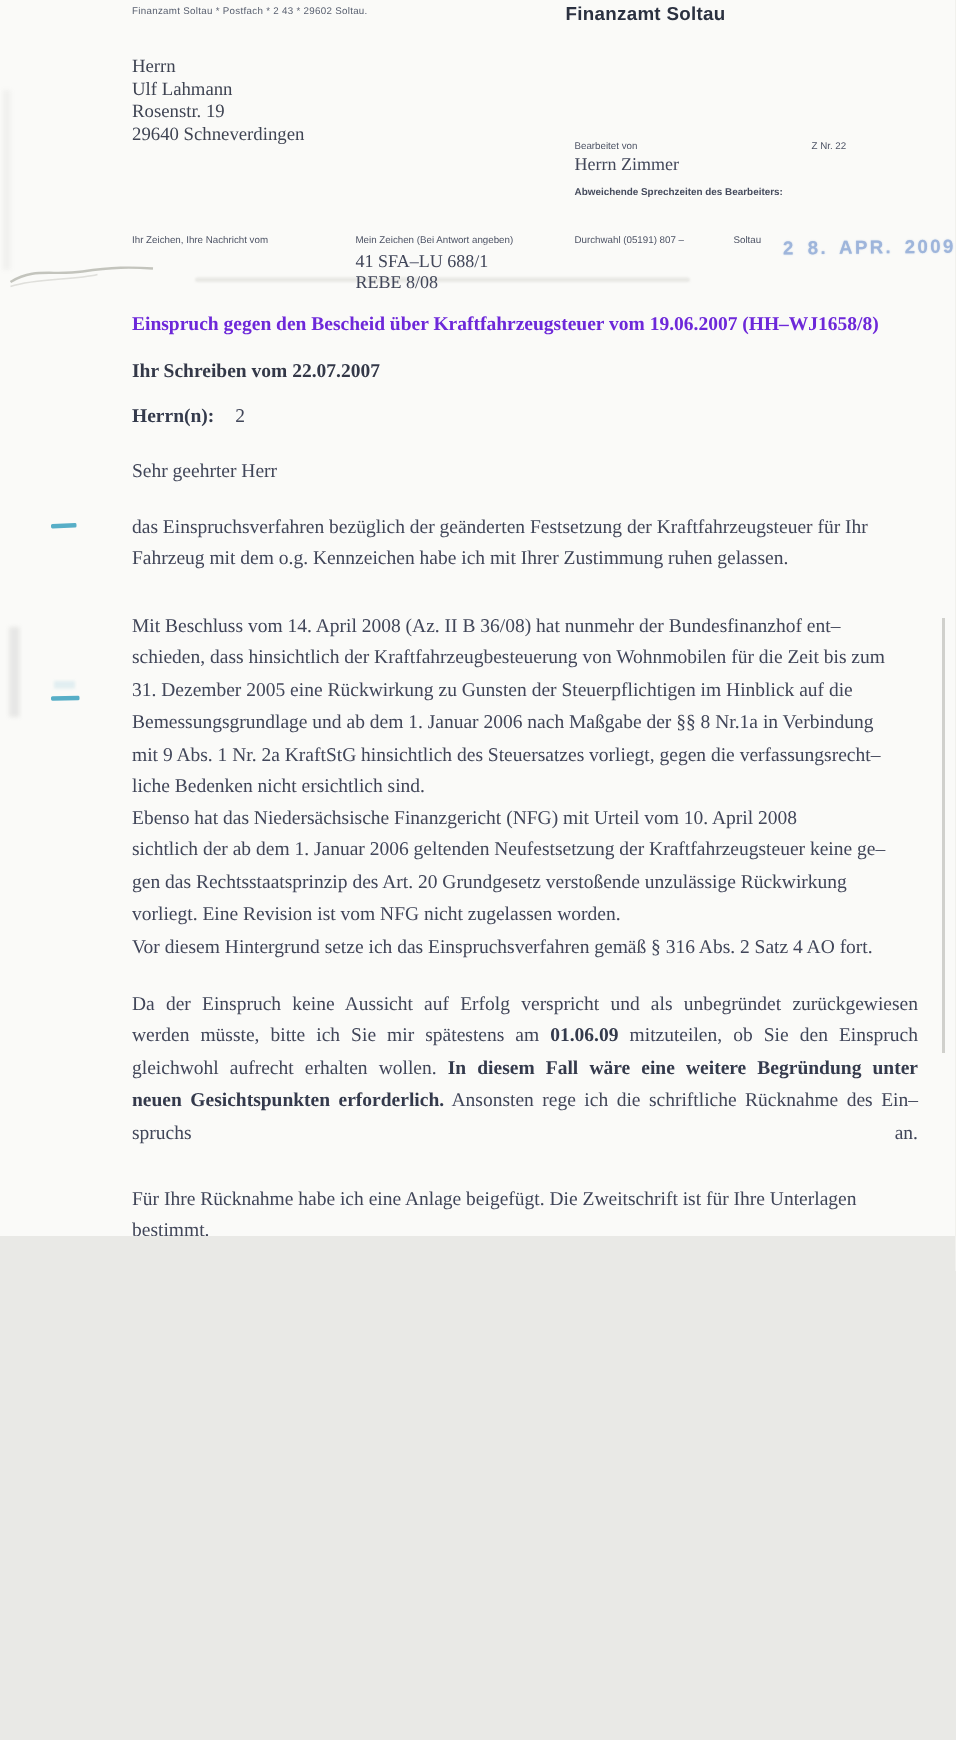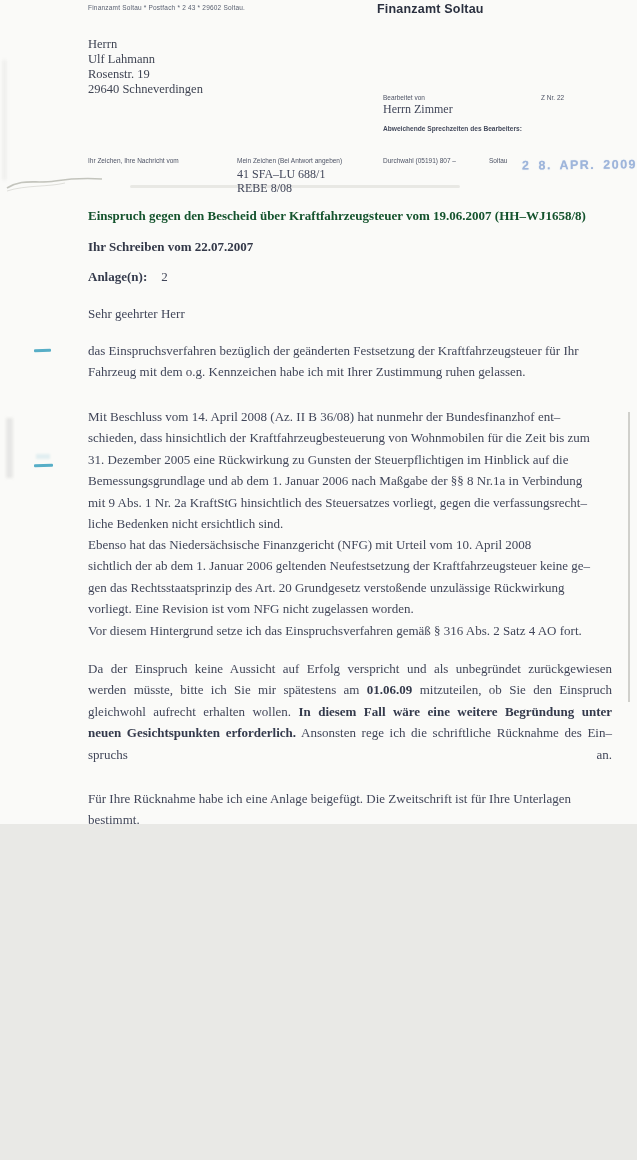--- a/index.html
+++ b/index.html
@@ -22,21 +22,21 @@
   .ref-my{top:157px;left:237px;}
   .ref-dial{top:157px;left:383px;}
   .ref-place{top:157px;left:489px;}
   .myref1{top:167px;left:237px;font-size:12px;}
   .myref2{top:181px;left:237px;font-size:12px;}
   .stamp{top:158px;left:522px;font-size:12.5px;font-weight:bold;color:#8ea9d6;opacity:.85;
          letter-spacing:1.5px;word-spacing:3px;transform:rotate(-.6deg);
          text-shadow:0 0 1px rgba(142,169,214,.7);}
 
   
-  .subj1{top:208px;left:88px;font-size:13px;font-weight:bold;color:#14532d;white-space:nowrap;}
+  .subj1{top:208px;left:88px;font-size:13px;font-weight:bold;color:#6d28d9;white-space:nowrap;}
   .subj2{top:239px;left:88px;font-size:13px;font-weight:bold;color:#333848;}
   .anlage{top:269px;left:88px;font-size:13px;}
   .anlage .gap{display:inline-block;width:14px;}
   .salutation{top:306px;left:88px;font-size:13px;}
   .para{position:absolute;left:88px;width:524px;font-size:13px;line-height:21.4px;}
   .para .bline{height:21.4px;white-space:nowrap;}
   .para.justify .bline{white-space:normal;text-align:justify;text-align-last:justify;}
   .closing{top:898px;left:88px;font-size:13px;}
   .sig{top:924px;left:76px;}
   .sig-name{top:980px;left:90px;font-size:12.5px;}
@@ -94,21 +94,21 @@
   <div class="abs sans lbl ref-my">Mein Zeichen (Bei Antwort angeben)</div>
   <div class="abs sans lbl ref-dial">Durchwahl (05191) 807 –</div>
   <div class="abs sans lbl ref-place">Soltau</div>
   <div class="abs myref1">41 SFA–LU 688/1</div>
   <div class="abs myref2">REBE   8/08</div>
   <div class="abs sans stamp">2 8. APR. 2009</div>
 
   <div class="abs subj1">Einspruch gegen den Bescheid über Kraftfahrzeugsteuer vom 19.06.2007 (HH–WJ1658/8)</div>
   <div class="abs subj2">Ihr Schreiben vom 22.07.2007</div>
   <div class="abs anlage">
-    <span class="b">Anlage(n):</span><span class="gap"></span><span>2</span>
+    <span class="b">Herrn(n):</span><span class="gap"></span><span>2</span>
   </div>
 
   <div class="abs salutation">Sehr geehrter Herr</div>
   <div class="para" style="top:340px;">
       <div class="bline"><span>das Einspruchsverfahren bezüglich der geänderten Festsetzung der Kraftfahrzeugsteuer für Ihr</span></div>
       <div class="bline"><span>Fahrzeug mit dem o.g. Kennzeichen habe ich mit Ihrer Zustimmung ruhen gelassen.</span></div>
     </div>
   <div class="para" style="top:406px;">
       <div class="bline"><span>Mit  Beschluss vom 14. April 2008 (Az. II B 36/08) hat nunmehr der Bundesfinanzhof ent–</span></div>
       <div class="bline"><span>schieden, dass hinsichtlich der Kraftfahrzeugbesteuerung von Wohnmobilen für die Zeit bis zum</span></div>

